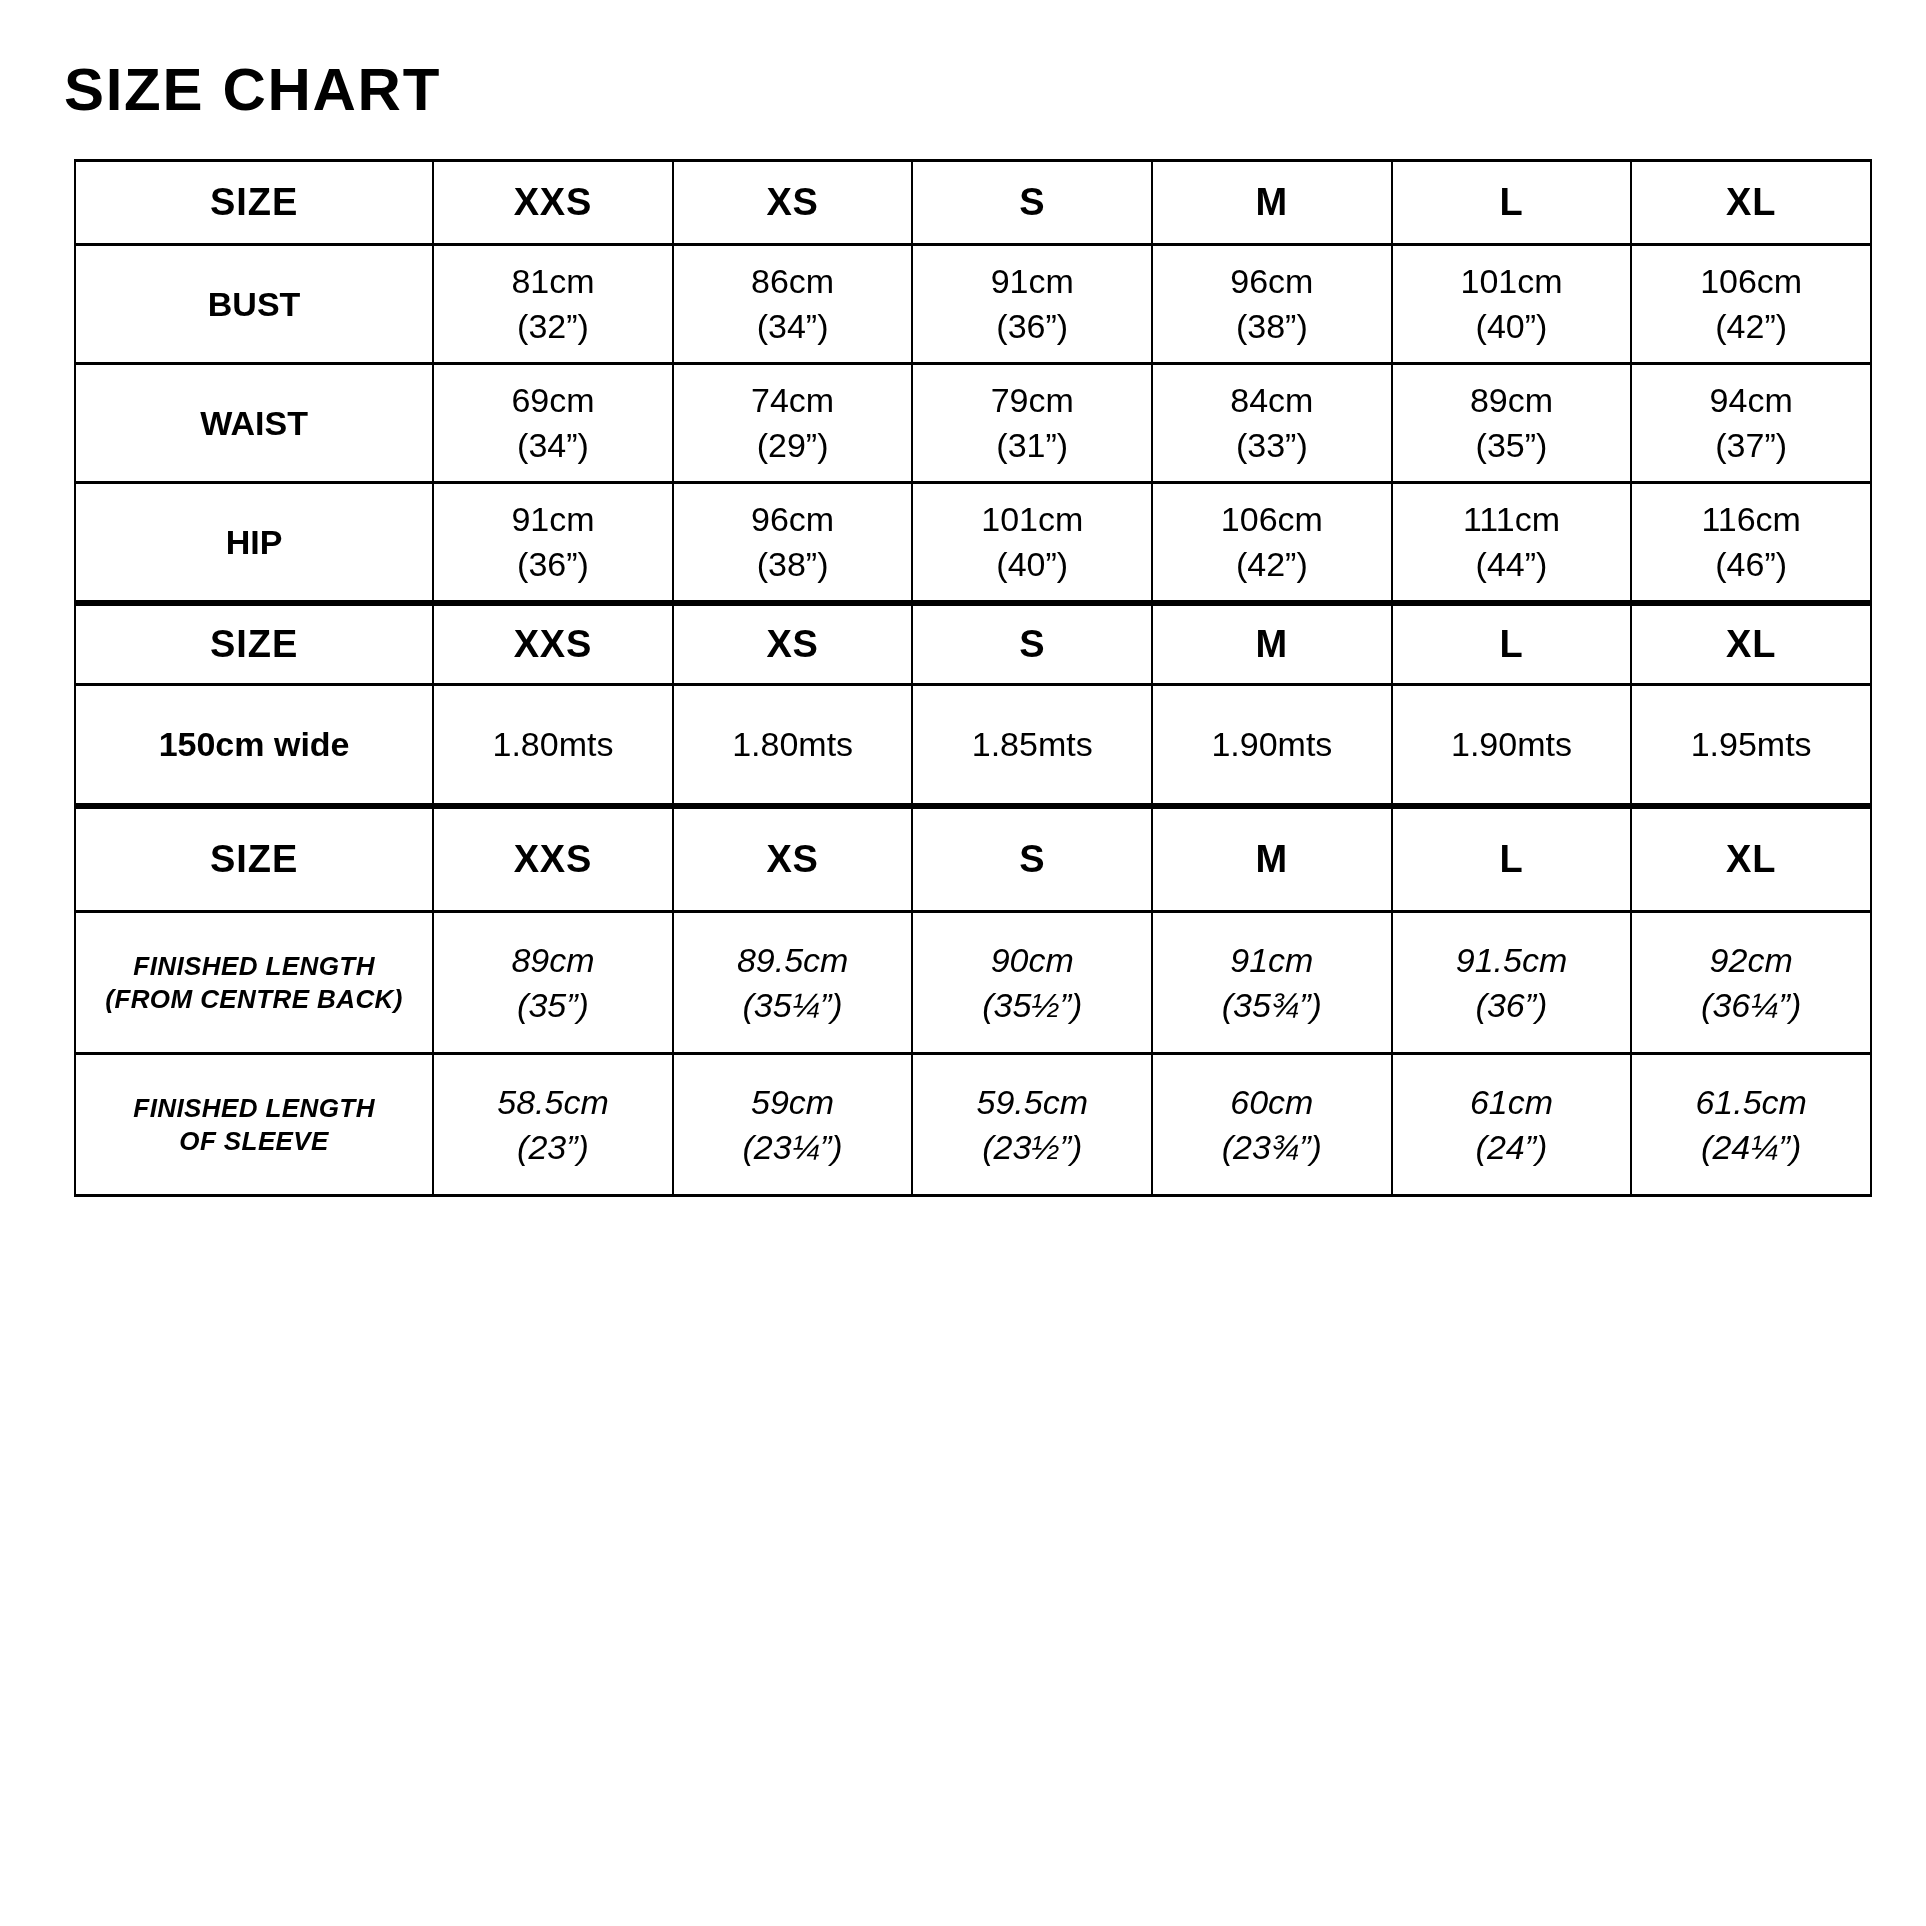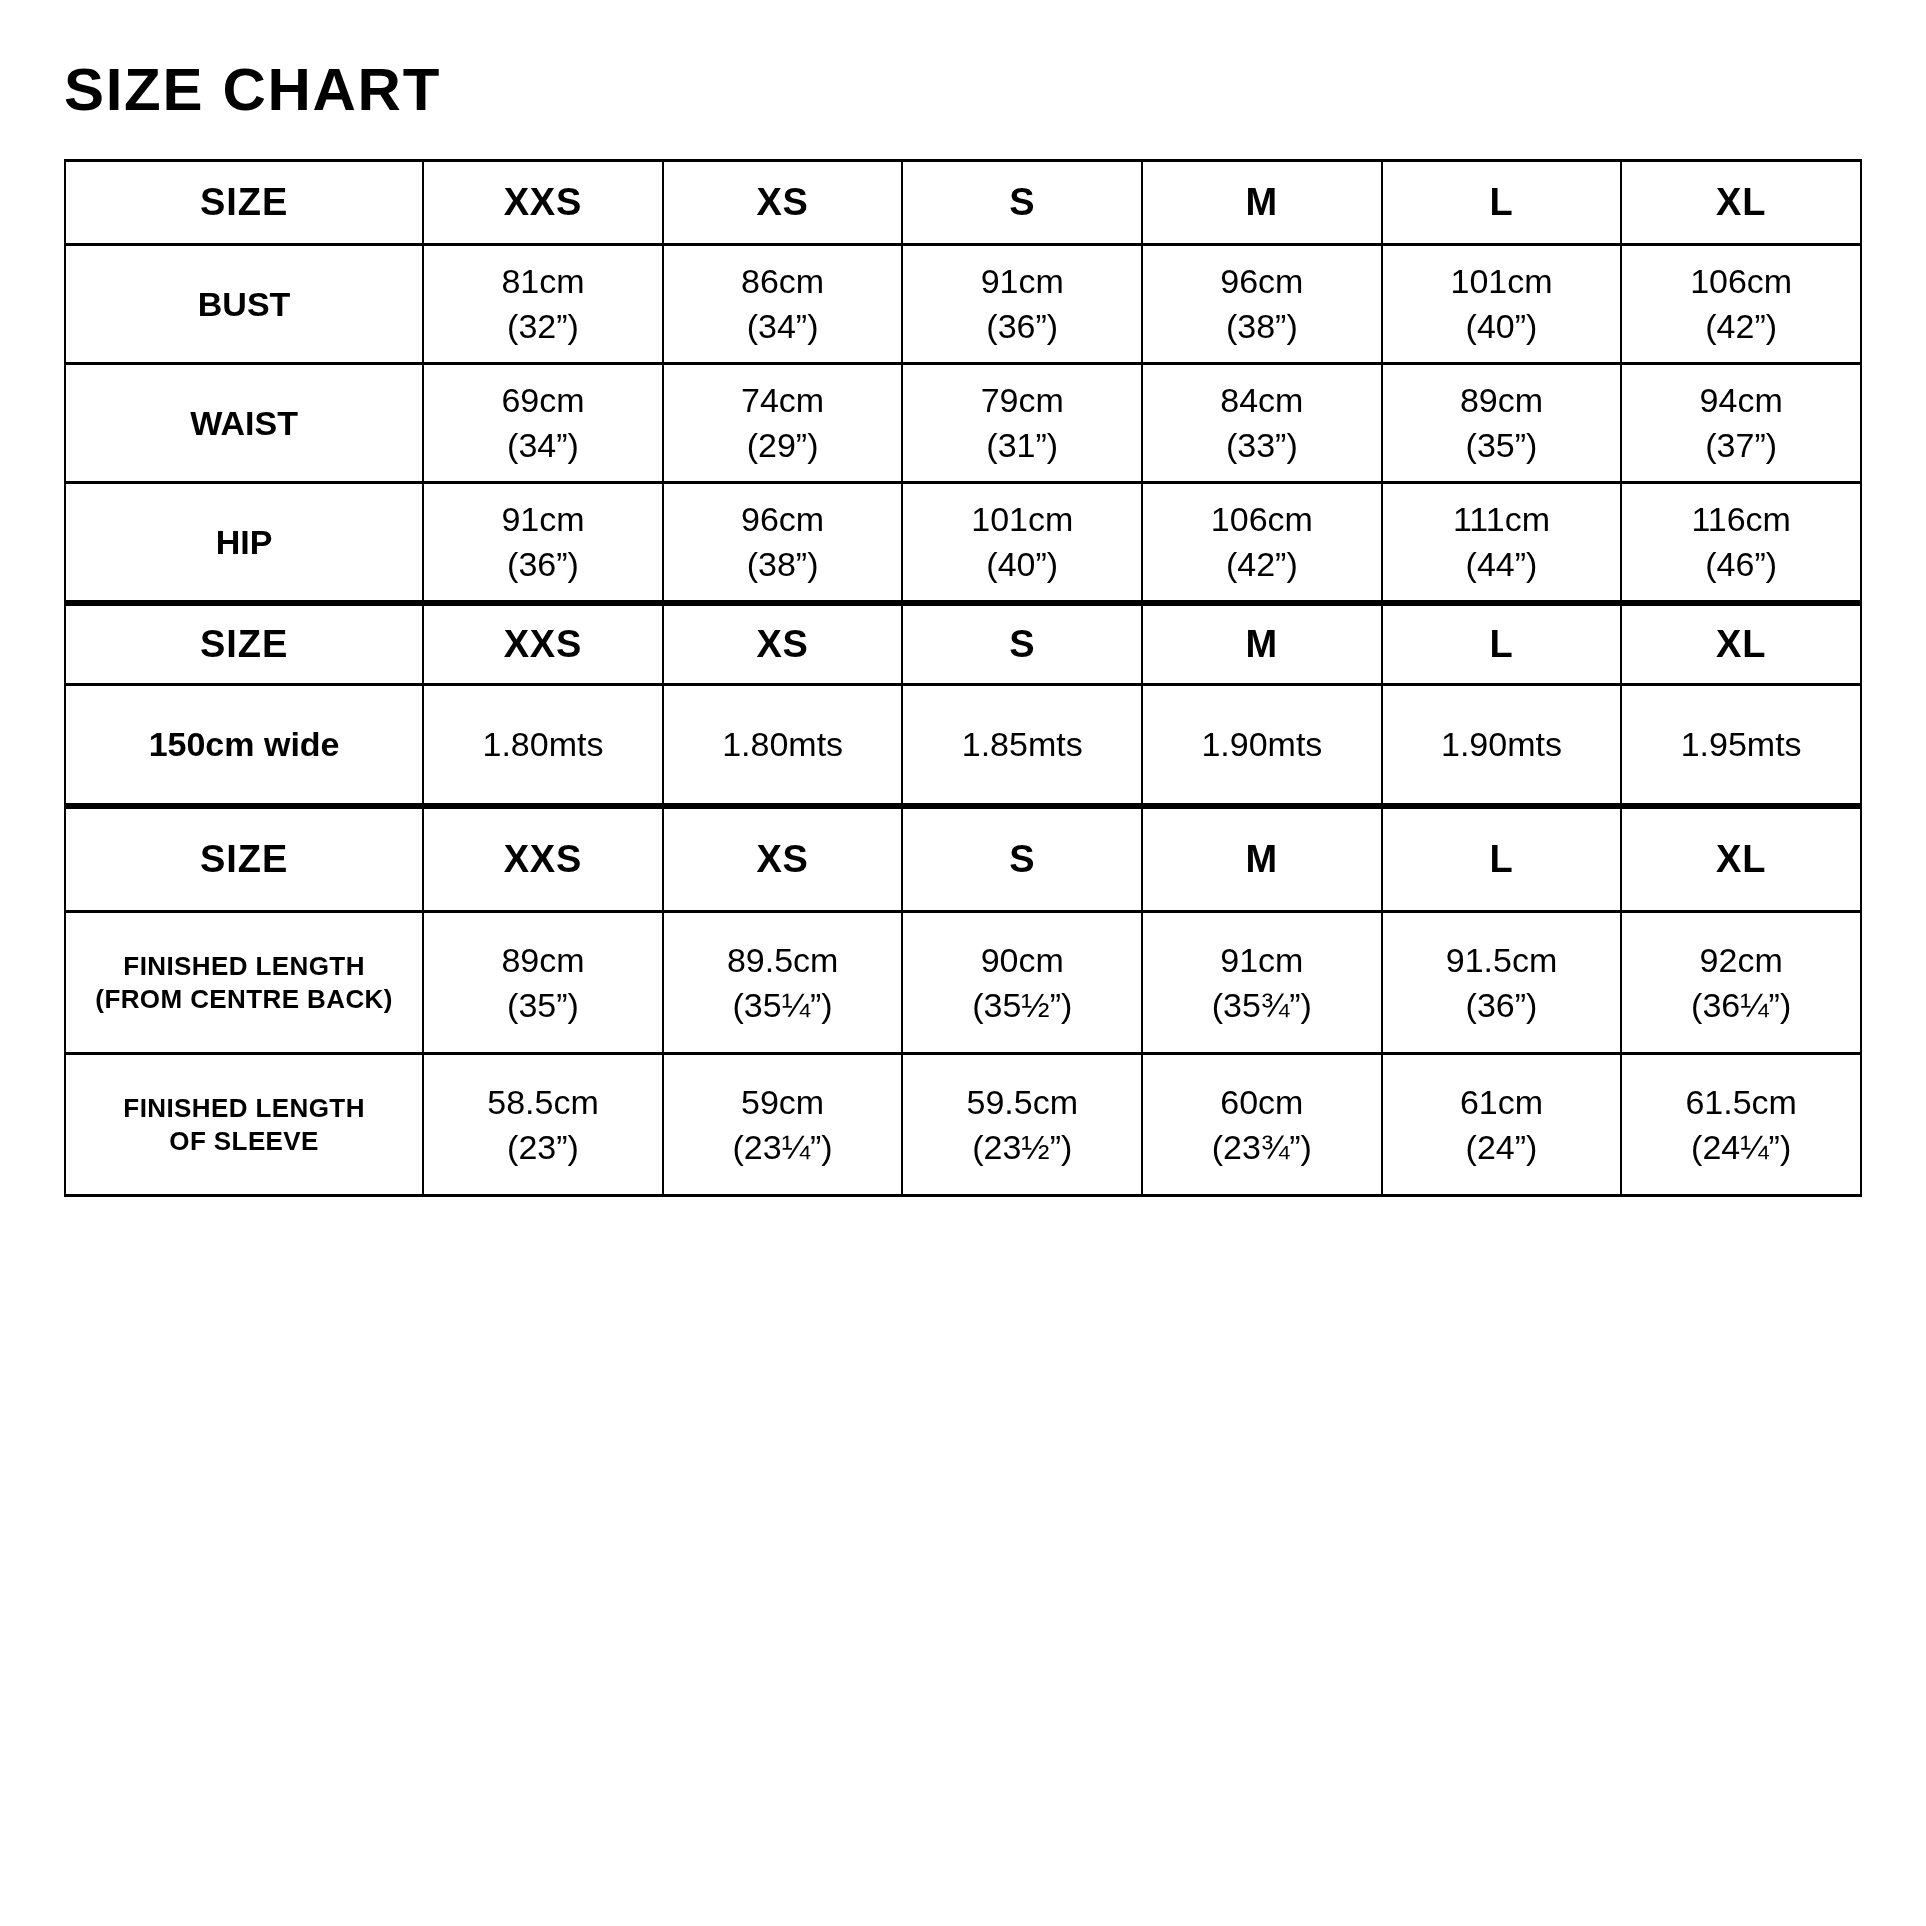--- a/index.html
+++ b/index.html
@@ -30,20 +30,21 @@
     color: #000000;
   }
   .section + .section .section-title {
     margin-top: 48px;
   }
   table.size-table {
     width: 1798px;
     border-collapse: collapse;
     table-layout: fixed;
     background: #15803d;
+    margin-left: 10px;
   }
   table.size-table th,
   table.size-table td {
     border-left: 2.6px solid #000;
     border-right: 2.6px solid #000;
     border-top: 3.4px solid #000;
     border-bottom: 3.4px solid #000;
     text-align: center;
     vertical-align: middle;
     padding: 0 8.6px;
@@ -67,21 +68,21 @@
     font-size: 34px;
     font-weight: normal;
     line-height: 1.32;
   }
   
   .t0 thead tr { height: 84px; }
   .t0 tbody tr { height: 119px; padding-left: 36px; }
   .t1 thead tr { height: 80px; }
   .t1 tbody tr { height: 120px; }
   .t2 thead tr { height: 104px; }
-  .t2 tbody tr { height: 142px; }
+  .t2 tbody tr { height: 142px; font-style: italic; }
   .t2 td.row-label {
     font-size: 26px;
     letter-spacing: 0.4px;
   }
 </style>
 </head>
 <body>
 
 <div class="page">
 

